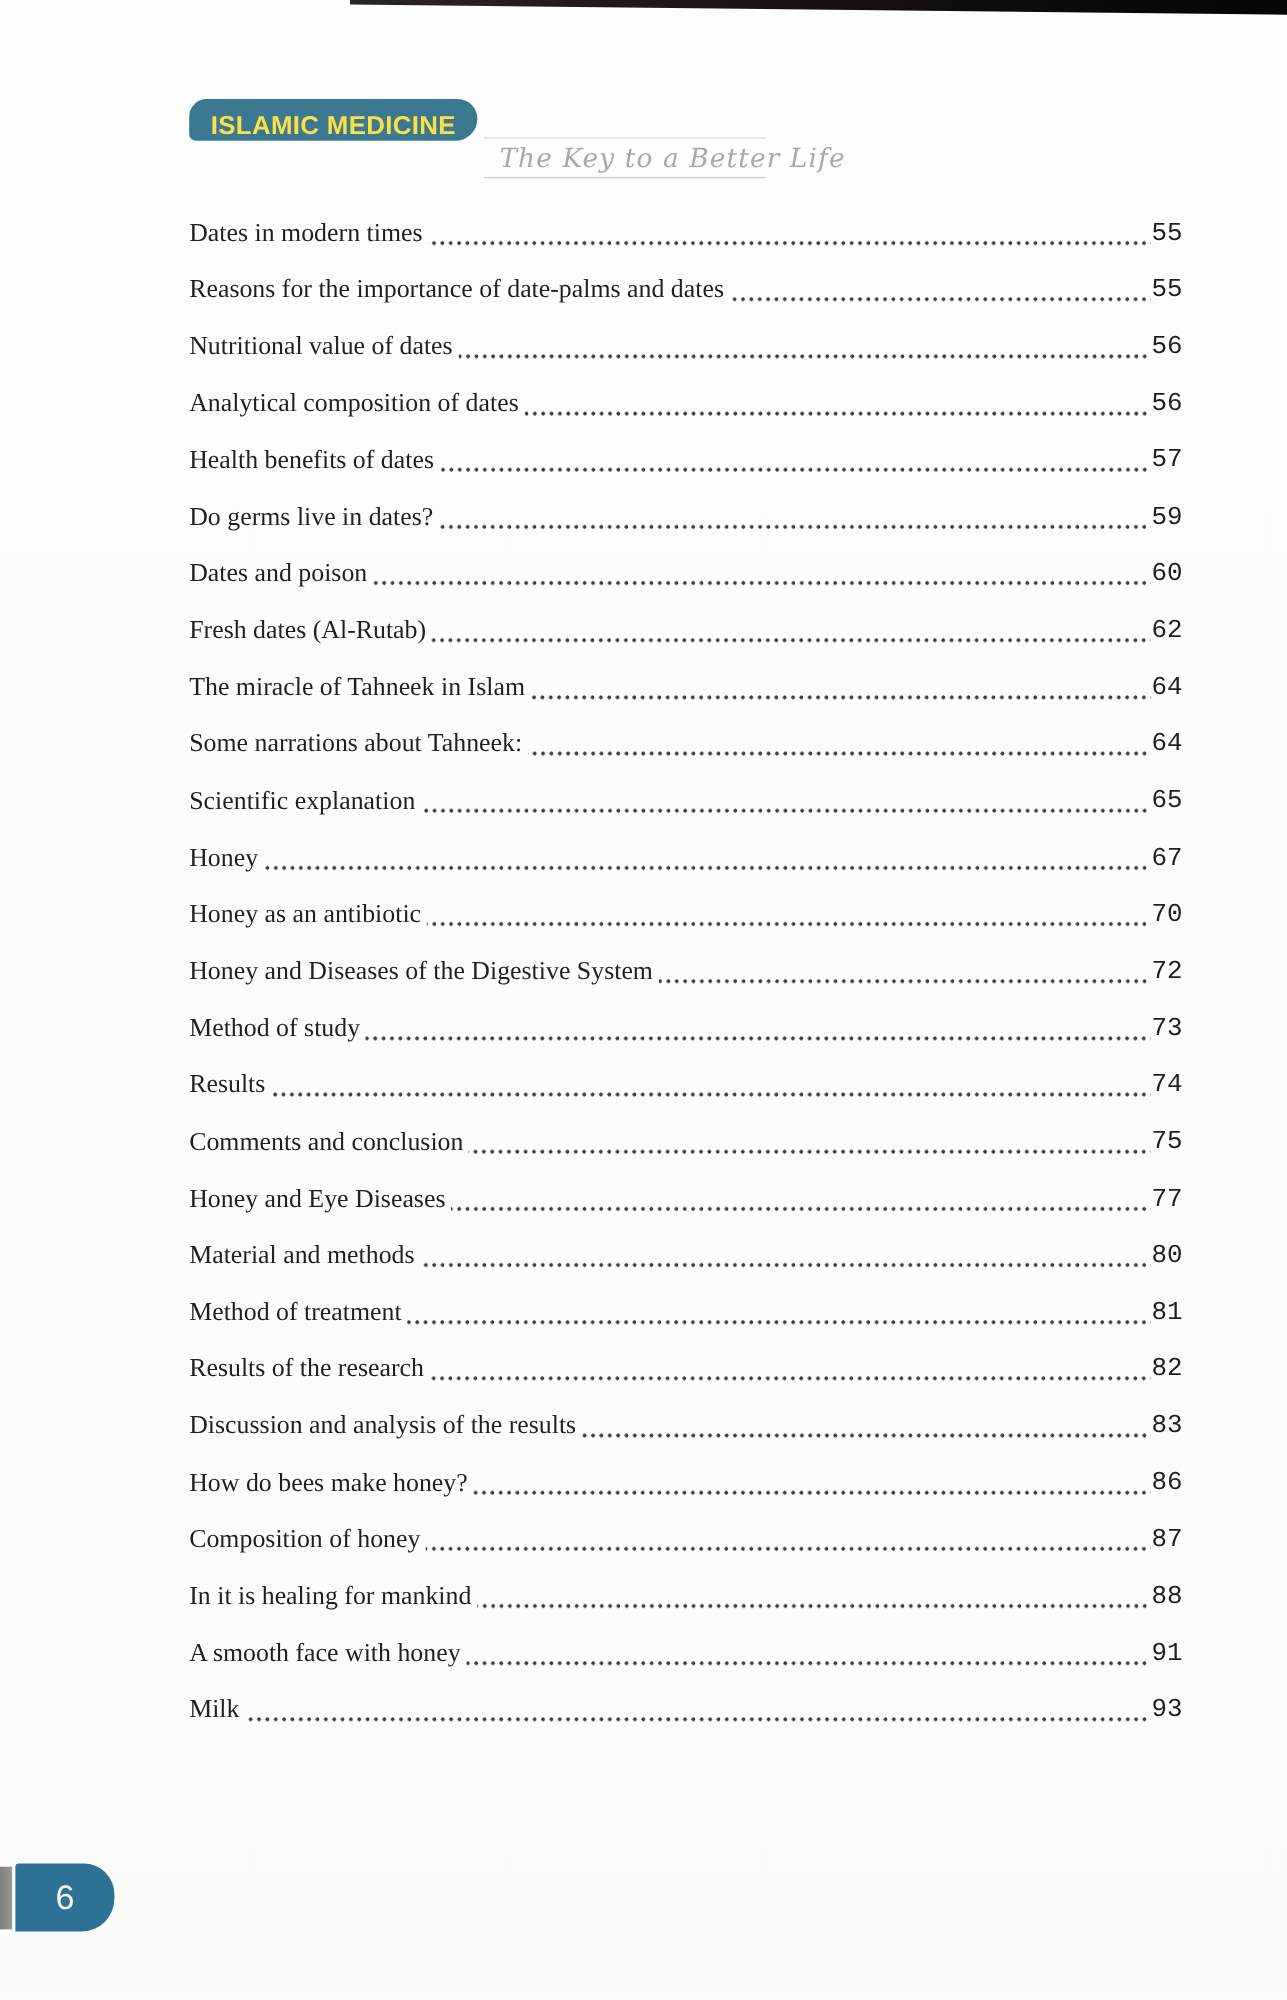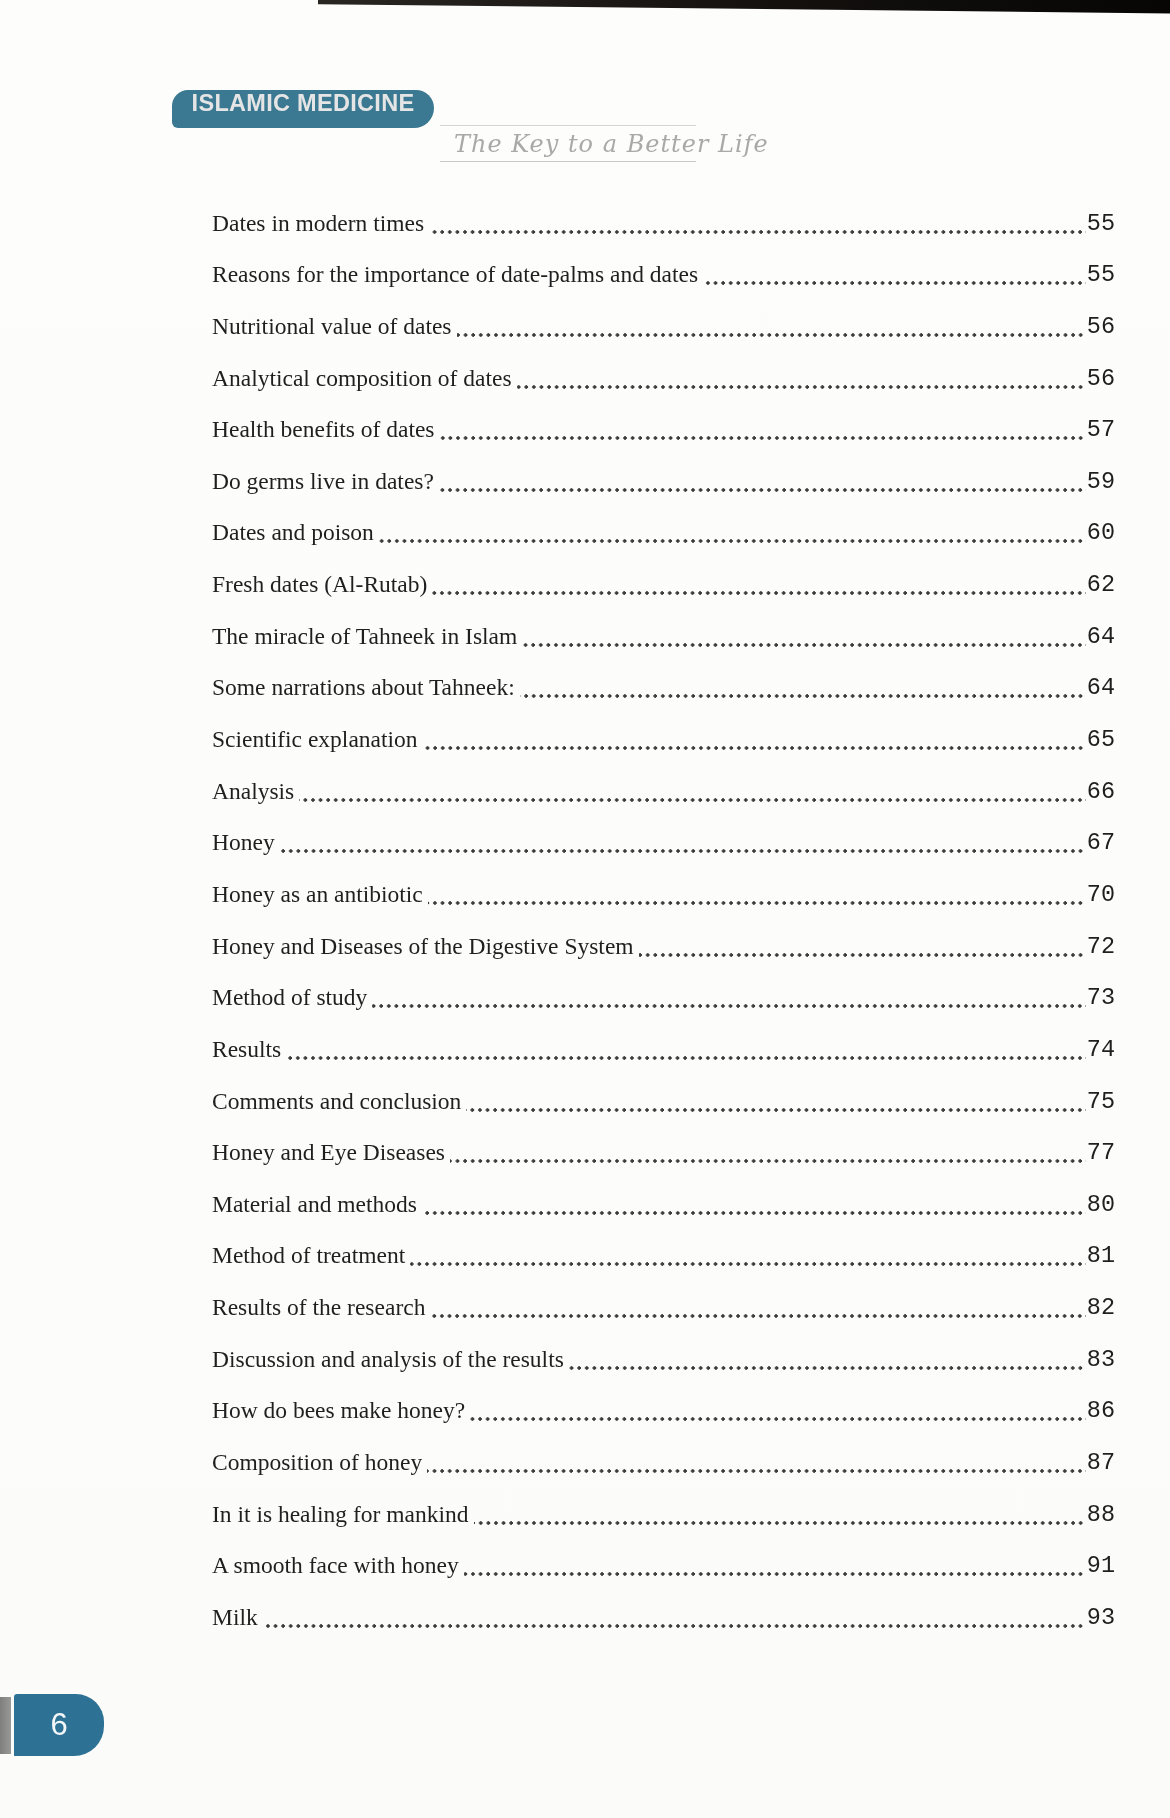--- a/index.html
+++ b/index.html
@@ -19,22 +19,22 @@
   .top-edge {
     position: absolute; top: 0; left: 318px; right: 0; height: 16px;
     background: linear-gradient(90deg, #2a2622 0%, #13100e 55%, #070605 100%);
     clip-path: polygon(0 0, 100% 0, 100% 84%, 0 26%);
   }
 
   
   .header-badge {
     position: absolute; left: 172px; top: 90px; width: 262px; height: 38px;
     border-radius: 16px 18px 20px 6px;
-    display: flex; align-items: flex-start; justify-content: center;
-    color: #e5e5e5;
+    display: flex; align-items: flex-end; justify-content: center;
+    color: #fde047;
     font-family: "Liberation Sans", sans-serif;
     font-weight: bold; font-size: 23.5px; letter-spacing: 0.3px;
   }
   .tagline-box {
     position: absolute; left: 440px; top: 92px; width: 256px; height: 37px;
     border-top: 1.5px solid #d4d4d2;
     border-bottom: 1.5px solid #c9c9c7;
     background: #fdfdfc;
     display: flex; align-items: center;
     padding-left: 14px; box-sizing: border-box; margin-top: 33px;
@@ -43,21 +43,21 @@
     font-family: "DejaVu Serif", serif;
     font-style: italic;
     font-size: 24px;
     color: #a9a9a7;
     letter-spacing: 1px;
     white-space: nowrap;
   }
 
   
   .toc {
-    position: absolute; left: 172px; top: 191px; width: 903px; margin-left: 40px;
+    position: absolute; left: 172px; top: 180px; width: 903px;
   }
   .toc-row {
     height: 51.65px;
     display: flex; align-items: flex-end;
     padding-bottom: 6px;
     box-sizing: border-box;
     font-size: 23.5px;
     color: #1f1f1f;
   }
   .toc-title { white-space: nowrap; }
@@ -164,25 +164,20 @@
     <span class="toc-dots"></span>
     <span class="toc-page">64</span>
   </div>
 
   <div class="toc-row">
     <span class="toc-title">Scientific explanation</span>
     <span class="toc-dots"></span>
     <span class="toc-page">65</span>
   </div>
 
-  <div class="toc-row">
-    <span class="toc-title">Analysis</span>
-    <span class="toc-dots"></span>
-    <span class="toc-page">66</span>
-  </div>
 
   <div class="toc-row">
     <span class="toc-title">Honey</span>
     <span class="toc-dots"></span>
     <span class="toc-page">67</span>
   </div>
 
   <div class="toc-row">
     <span class="toc-title">Honey as an antibiotic</span>
     <span class="toc-dots"></span>

